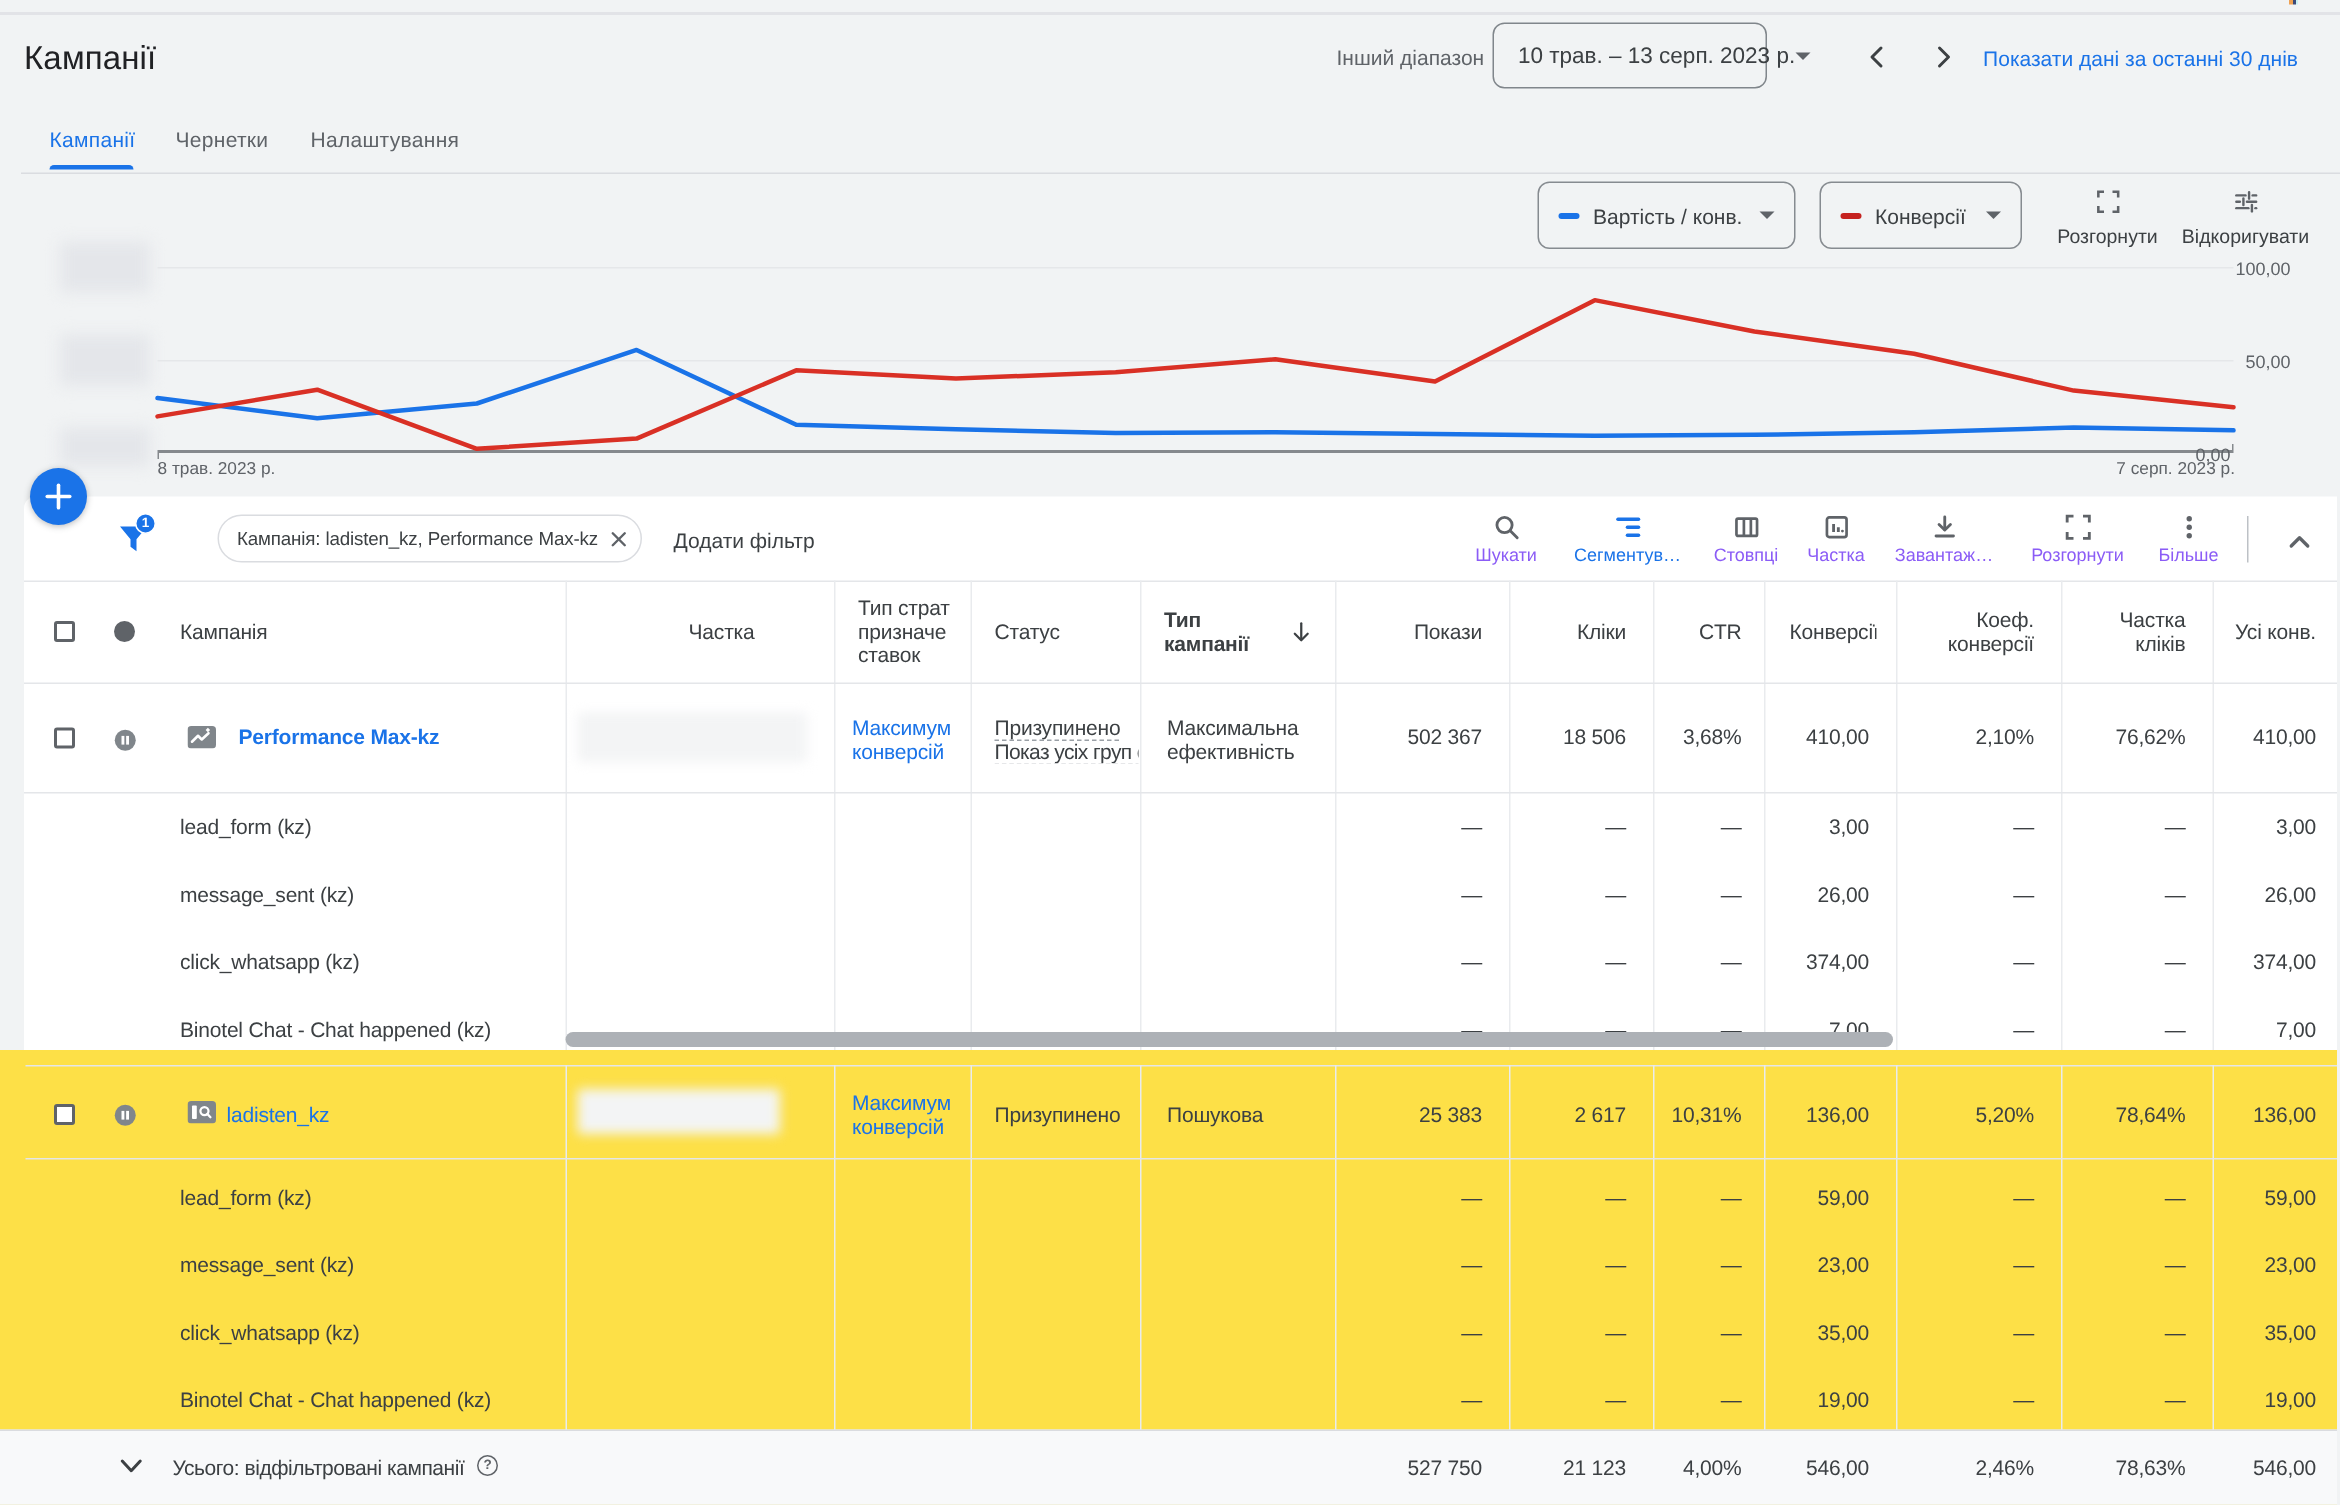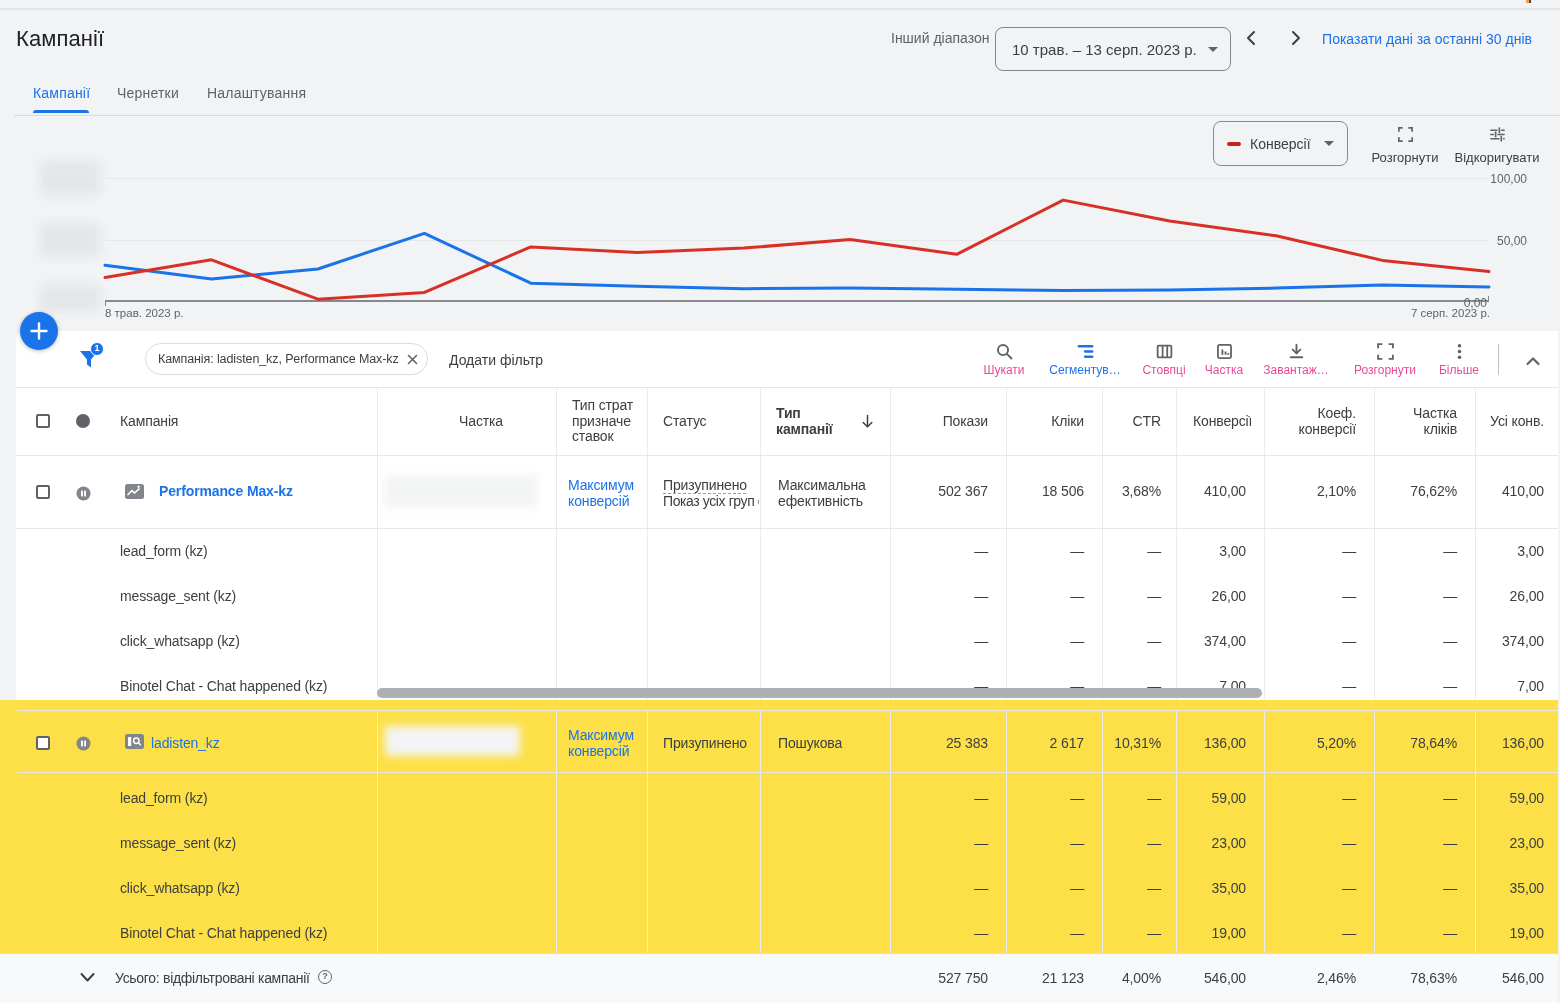--- a/index.html
+++ b/index.html
@@ -10,21 +10,21 @@
   .nw { white-space:nowrap; }
 
   
   .top-divider { position:absolute; left:0; top:8px; width:1560px; height:2px; background:#e2e3e7; }
   .top-artifact { position:absolute; left:1526px; top:0; width:6px; height:3px;
                   background:linear-gradient(to right,#efa152 0 45%,#3c4a78 45% 80%,#c9f2f5 80% 100%); }
 
   
   .page-title { position:absolute; left:16px; top:26px; font-size:22px; font-weight:400; color:#202124; letter-spacing:.1px; }
   .other-range { position:absolute; left:891px; top:30px; font-size:14px; color:#5f6368; }
-  .date-box { position:absolute; left:995px; top:27px; width:236px; height:44px; border:1px solid #80868b; border-radius:8px;
+  .date-box { position:absolute; left:995px; top:15px; width:183px; height:44px; border:1px solid #80868b; border-radius:8px;
               background:transparent; display:flex; align-items:center; padding:0 12px 0 16px; cursor:pointer; }
   .date-box .dtext { font-size:15px; color:#3c4043; flex:1; text-align:left; white-space:nowrap; }
   .caret { width:0; height:0; border-left:5px solid transparent; border-right:5px solid transparent; border-top:5.5px solid #5f6368; }
   .nav-chev { position:absolute; top:29px; width:18px; height:18px; background:transparent; border:none; cursor:pointer; }
   .link-30 { position:absolute; top:31px; font-size:14px; color:#1a73e8; text-decoration:none; cursor:pointer; white-space:nowrap; }
 
   
   .tab { position:absolute; top:85px; font-size:14px; font-weight:500; letter-spacing:.2px; cursor:pointer; }
   .tab.active { color:#1a73e8; }
   .tab.idle { color:#5f6368; }
@@ -56,21 +56,21 @@
   .right-gutter { position:absolute; left:1558px; top:331px; width:2px; height:672px; background:#f1f3f4; z-index:25; }
 
   .funnel-badge { position:absolute; width:14px; height:14px; border-radius:50%; background:#1a73e8; border:1.5px solid #fff;
                   color:#fff; font-size:9px; font-weight:700; text-align:center; line-height:11px; }
   .chip { position:absolute; height:32px; border:1px solid #dadce0; border-radius:16px; background:#fff;
           display:flex; align-items:center; gap:7px; padding:0 8px 0 12px; cursor:pointer; }
   .chip .chip-text { font-size:12.5px; color:#3c4043; white-space:nowrap; letter-spacing:-0.1px; }
   .add-filter { position:absolute; font-size:14px; color:#3c4043; cursor:pointer; white-space:nowrap; }
   .titem { position:absolute; top:11px; width:90px; text-align:center; cursor:pointer; }
   .titem .ticon { height:19px; }
-  .titem .tlabel { font-size:12px; color:#ec4899; margin-top:2px; white-space:nowrap; }
+  .titem .tlabel { font-size:12px; color:#8b5cf6; margin-top:2px; white-space:nowrap; }
   .titem.active .tlabel { color:#1a73e8; }
   .tb-divider { position:absolute; left:1482px; top:13px; width:1px; height:31px; background:#bdc1c6; }
   .collapse-btn { position:absolute; left:1505px; top:19px; width:24px; height:24px; background:none; border:none; cursor:pointer; }
 
   
   .hline { position:absolute; height:1px; background:#e4e6e9; }
   .vline { position:absolute; width:1px; background:#e9ebee; }
   .th { position:absolute; font-size:14px; color:#3c4043; line-height:16px; letter-spacing:-0.13px; }
   .th.two { line-height:15.5px; }
   .cell { position:absolute; font-size:14px; color:#3c4043; line-height:16px; white-space:nowrap; letter-spacing:-0.13px; }
@@ -119,20 +119,25 @@
       </svg>
   </button>
   <a class="link-30" style="right:28px;">Показати дані за останні 30 днів</a>
 
   <span class="tab active" style="left:33px;">Кампанії</span>
   <span class="tab idle" style="left:117px;">Чернетки</span>
   <span class="tab idle" style="left:207px;">Налаштування</span>
   <div class="tab-underline" style="left:33px; width:56px;"></div>
   <div class="tabs-divider"></div>
 
+  <button class="metric-btn" style="left:1025px; top:121px; width:172px;">
+    <span class="dash" style="background: rgb(26, 115, 232);"></span>
+    <span class="mlabel">Вартість / конв.</span>
+    <span class="caret" style="margin-left:auto;"></span>
+  </button>
   <button class="metric-btn" style="left:1213px; top:121px; width:135px;">
     <span class="dash" style="background: rgb(197, 34, 31);"></span>
     <span class="mlabel">Конверсії</span>
     <span class="caret" style="margin-left:auto;"></span>
   </button>
   <button class="chart-ctl" style="left:1360px; top:126px;">
     <svg width="17" height="17" viewBox="0 0 18 18" style="display:inline-block;">
       <g fill="none" stroke="#5f6368" stroke-width="1.8">
         <path d="M2 6 V2 H6"></path>
           <path d="M12 2 H16 V6"></path>

